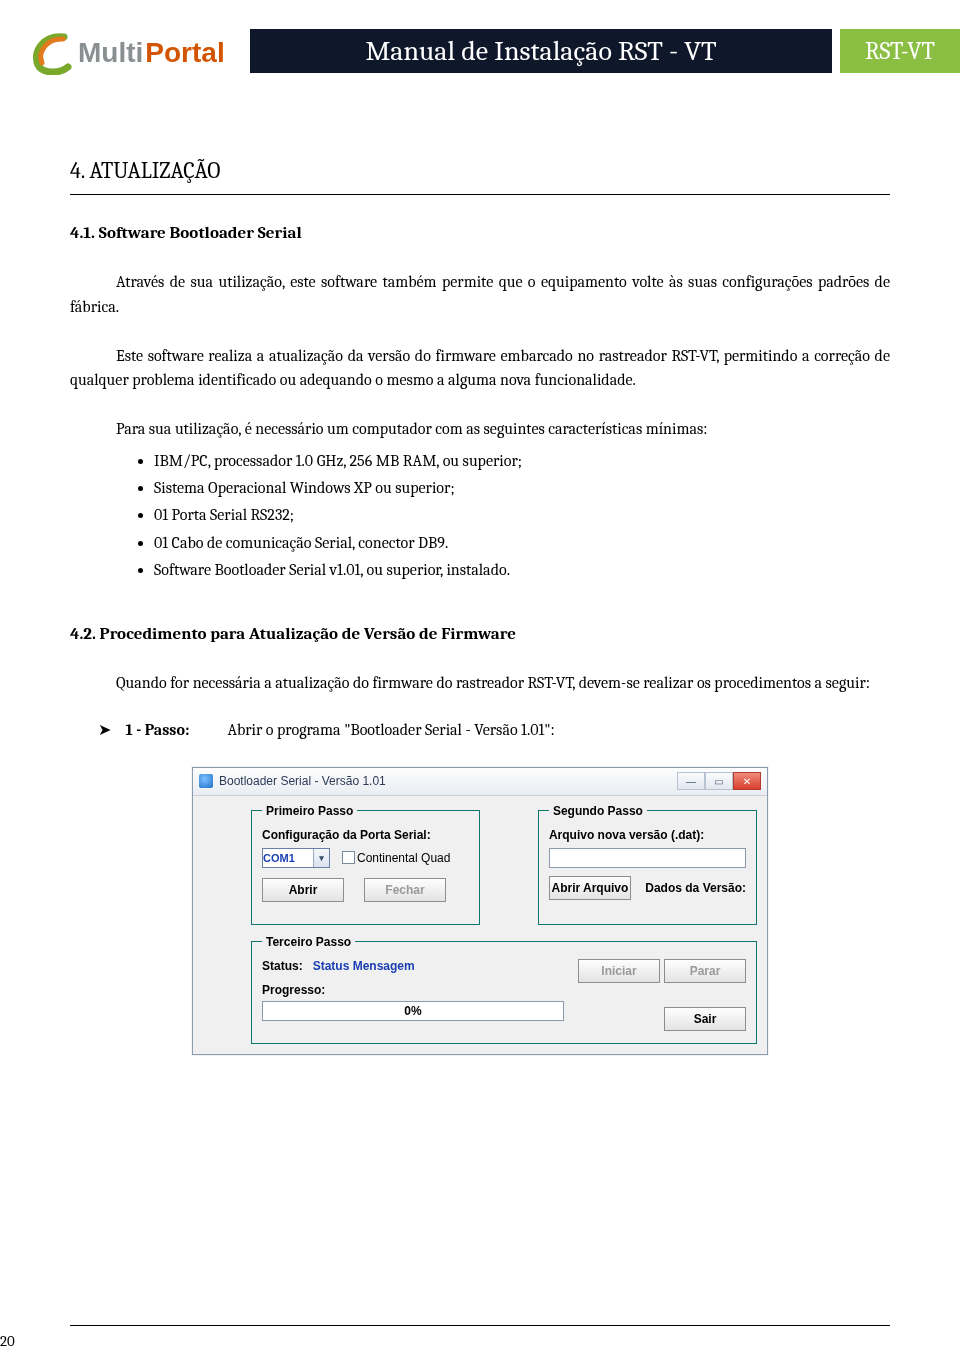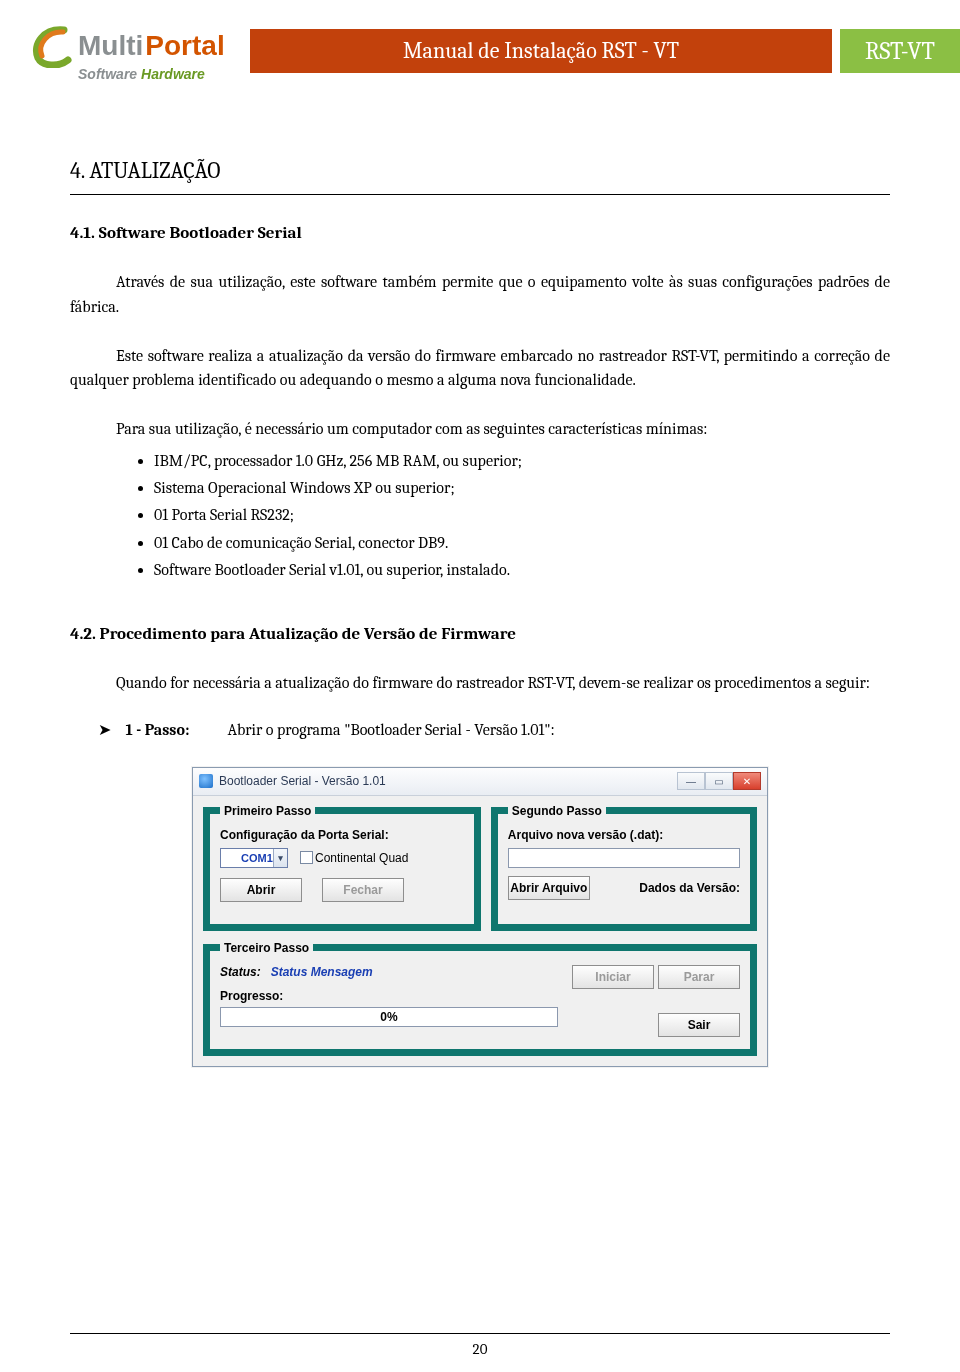--- a/index.html
+++ b/index.html
@@ -19,22 +19,22 @@
     margin-top: 18px;
   }
   .logo-area {
     width: 250px;
     display: flex;
     align-items: center;
     padding-left: 30px;
   }
   .logo {
     display: flex;
-    align-items: flex-start;
-    flex-direction: column;
+    align-items: flex-end;
+    flex-direction: row;
   }
   .logo-row { display:flex; align-items:center; }
   .logo-icon {
     width: 44px; height: 44px;
     position: relative;
     margin-right: 4px;
   }
   .logo-text-main {
     font-family: Arial, sans-serif;
     font-weight: bold;
@@ -46,26 +46,26 @@
   .logo-text-sub {
     font-family: Arial, sans-serif;
     font-size: 14px;
     margin-top: -2px;
     margin-left: 48px;
   }
   .logo-text-sub .sw { color:#8a8f91; font-style:italic; font-weight:bold; }
   .logo-text-sub .hw { color:#6a9a24; font-style:italic; font-weight:bold; }
   .title-bar {
     flex: 1;
-    background: #c2410c;
+    background: #0f172a;
     display: flex;
     align-items: center;
     justify-content: center;
     font-family: Cambria, Georgia, serif;
-    font-size: 22px;
+    font-size: 28px;
     color: #fff;
     height: 44px;
     margin-top: 11px;
   }
   .badge {
     width: 120px;
     background: #8bbf44;
     margin-left: 8px;
     display:flex;
     align-items:center;
@@ -170,39 +170,40 @@
     background: linear-gradient(#f08a7b,#d8402d);
     color:#fff;
     border-color:#b33a2c;
   }
   .dlg-body {
     padding: 8px 10px 10px 10px;
     background:#f0f0f0;
   }
   .dlg-row { display:flex; gap:10px; }
   fieldset.grp {
-    border:7px solid #0f766e;
+    border:1px solid #0f766e;
     padding: 10px 10px 12px 10px;
     background:#f0f0f0;
     flex:1;
+    margin-left:48px;
   }
   fieldset.grp legend {
     font-size:12px;
     font-weight:bold;
     padding: 0 4px;
     color:#000;
   }
   .label-sm { font-size:12px; margin-bottom:6px; font-weight:bold; }
   .row-inline { display:flex; align-items:center; gap:12px; margin-bottom:10px; }
   .combo {
     display:flex; align-items:center;
     background:#fff; border:1px solid #6a7eaa;
     height:20px; width:68px;
     color:#1a3fb3; font-weight:bold; font-size:11px;
-    padding-left:20px;
+    padding-left:0;
     justify-content: space-between;
   }
   .combo .chev {
     width:16px; height:18px;
     border-left:1px solid #9aa9c4;
     background:linear-gradient(#f4f7fb,#dbe3ee);
     display:flex;align-items:center;justify-content:center;
     font-size:9px;color:#3b4c6a;
   }
   .chk {
@@ -229,23 +230,22 @@
   .status-val { color:#1a3fb3; font-weight:bold; }
   .progress-outer {
     flex:1; height:20px; border:1px solid #8b98ae; background:#fff;
     position:relative;
     display:flex;align-items:center;justify-content:center;
     font-size:12px; font-weight:bold;
   }
   .side-btns { display:flex; flex-direction:column; gap:10px; align-items:flex-end; }
   .footer {
     position:absolute;
-    bottom:14px;
+    bottom:22px;
     width:100%;
-    text-align:center;
   }
   .footer hr {
     border:none; border-top:1px solid #000;
     margin: 0 70px 6px 70px;
   }
   .footer .pg { font-size:15px; }
 </style>
 </head>
 <body>
 
@@ -339,21 +339,21 @@
               <div class="btn">Abrir Arquivo</div>
               <div class="small-note">Dados da Versão:</div>
             </div>
           </fieldset>
         </div>
 
         <fieldset class="grp terceiro">
           <legend>Terceiro Passo</legend>
           <div style="display:flex; gap:14px;">
             <div style="flex:1;">
-              <div class="status-row" style="margin-bottom:10px;font-style:italic;">
+              <div class="status-row" style="margin-bottom:10px;">
                 <span style="font-weight:bold;">Status:</span>
                 <span class="status-val">Status Mensagem</span>
               </div>
               <div style="font-weight:bold;margin-bottom:4px;">Progresso:</div>
               <div class="progress-outer">
                 <span>0%</span>
               </div>
             </div>
             <div class="side-btns">
               <div style="display:flex;gap:4px;">

